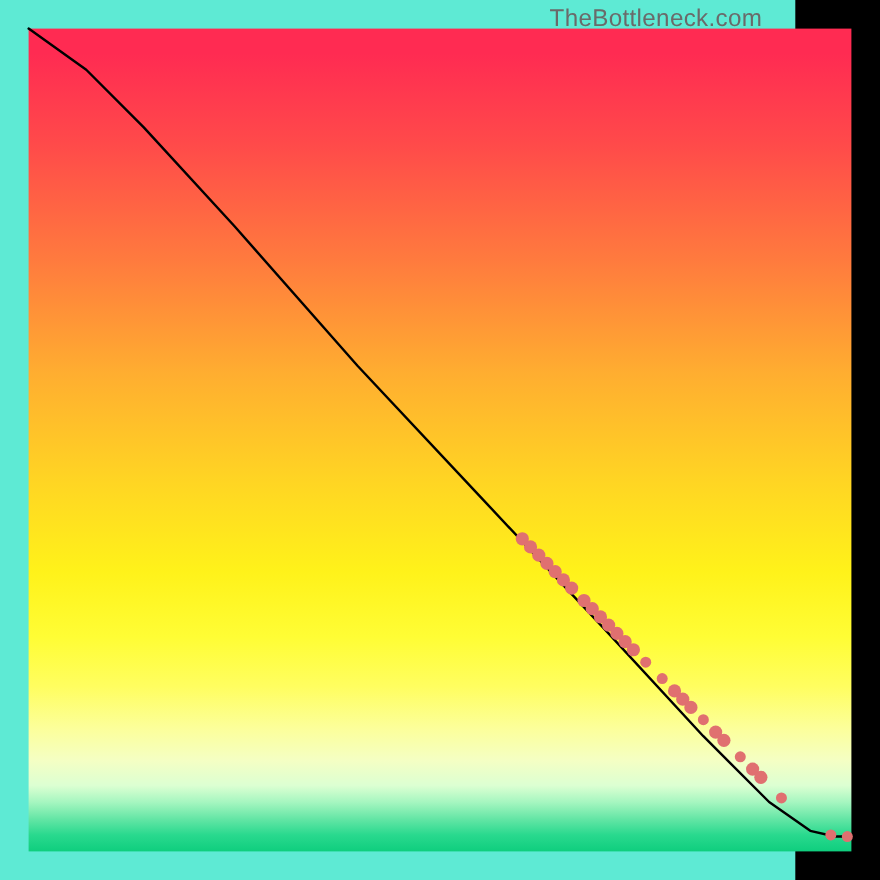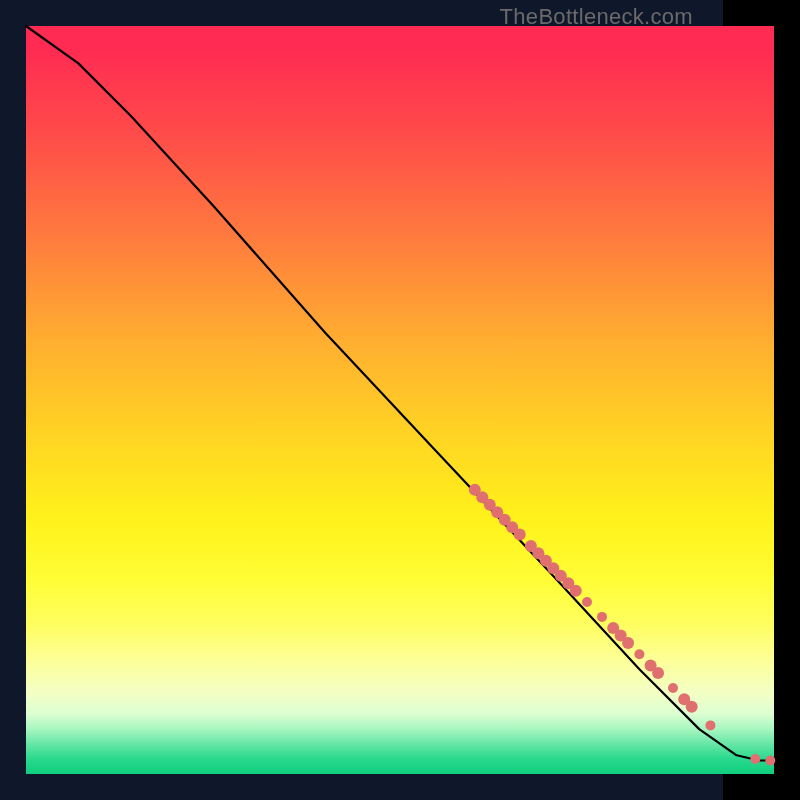--- a/index.html
+++ b/index.html
@@ -8,21 +8,21 @@
     width: 800px;
     height: 800px;
     background: #000;
     overflow: hidden;
     font-family: Arial, Helvetica, sans-serif;
   }
   .frame {
     position: relative;
     width: 723px;
     height: 800px;
-    background: #0f172a;
+    background: #5eead4;
   }
   .plot-area {
     position: absolute;
     left: 26px;
     top: 26px;
     width: 748px;
     height: 748px;
     background: linear-gradient(
       to bottom,
       #ff2b52 0%,

